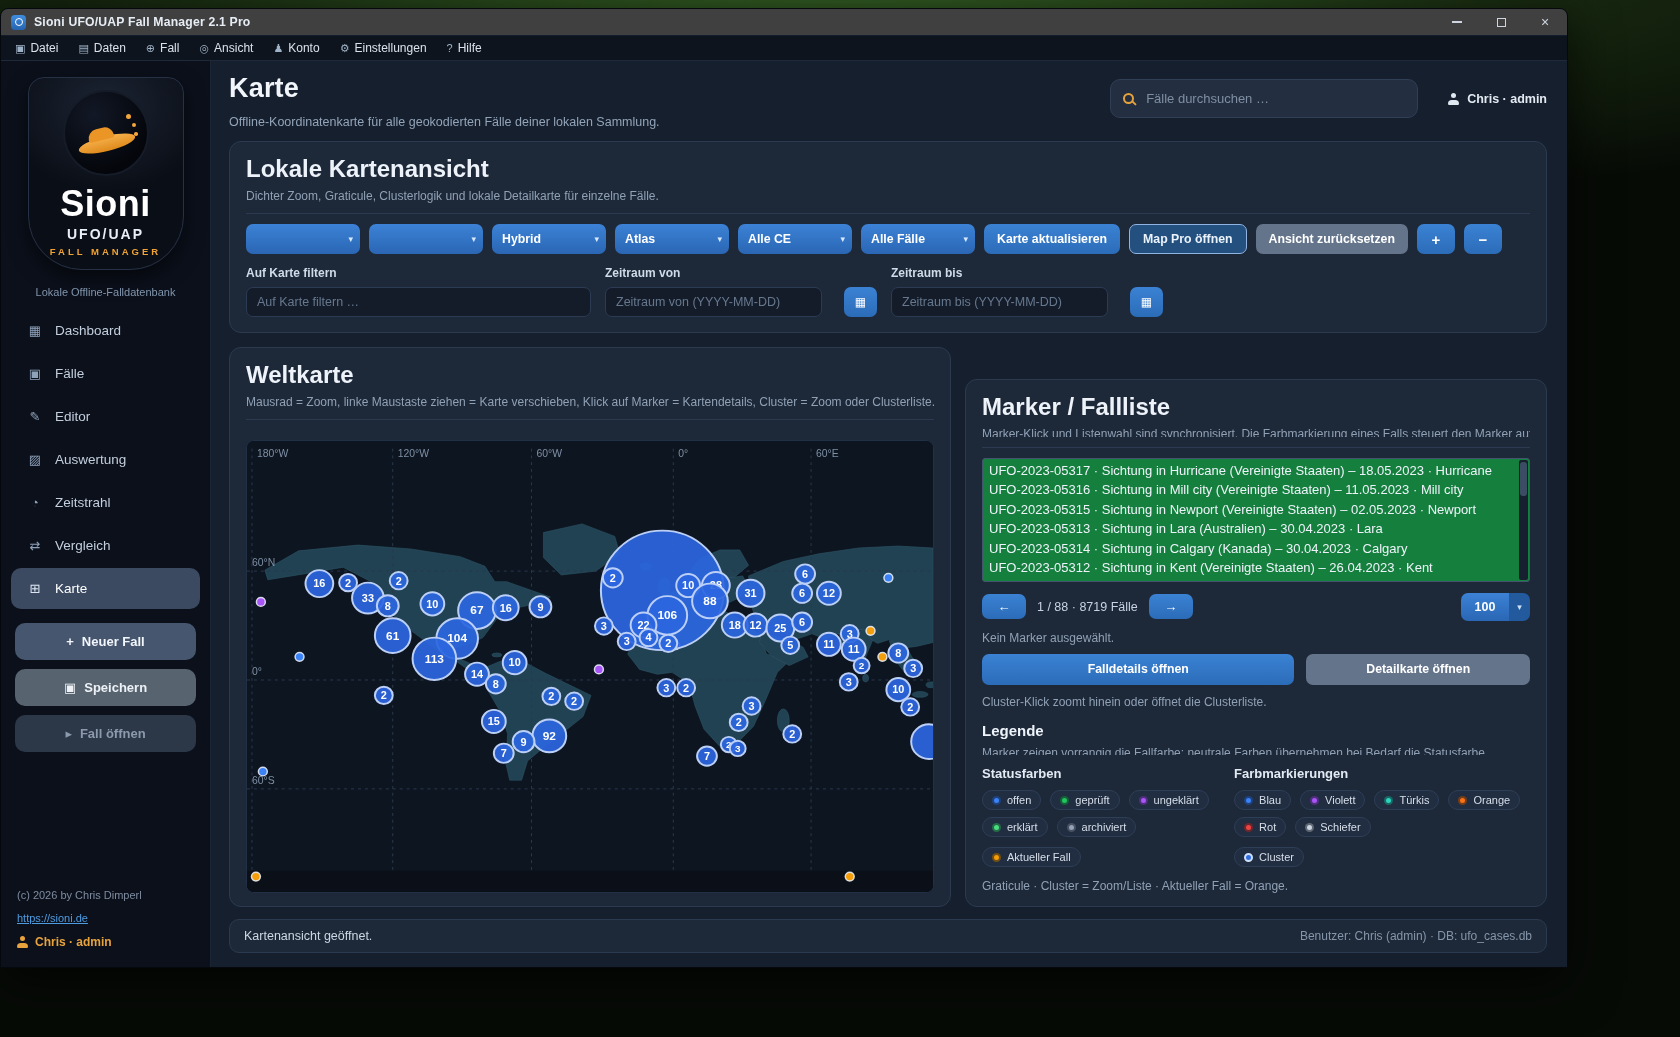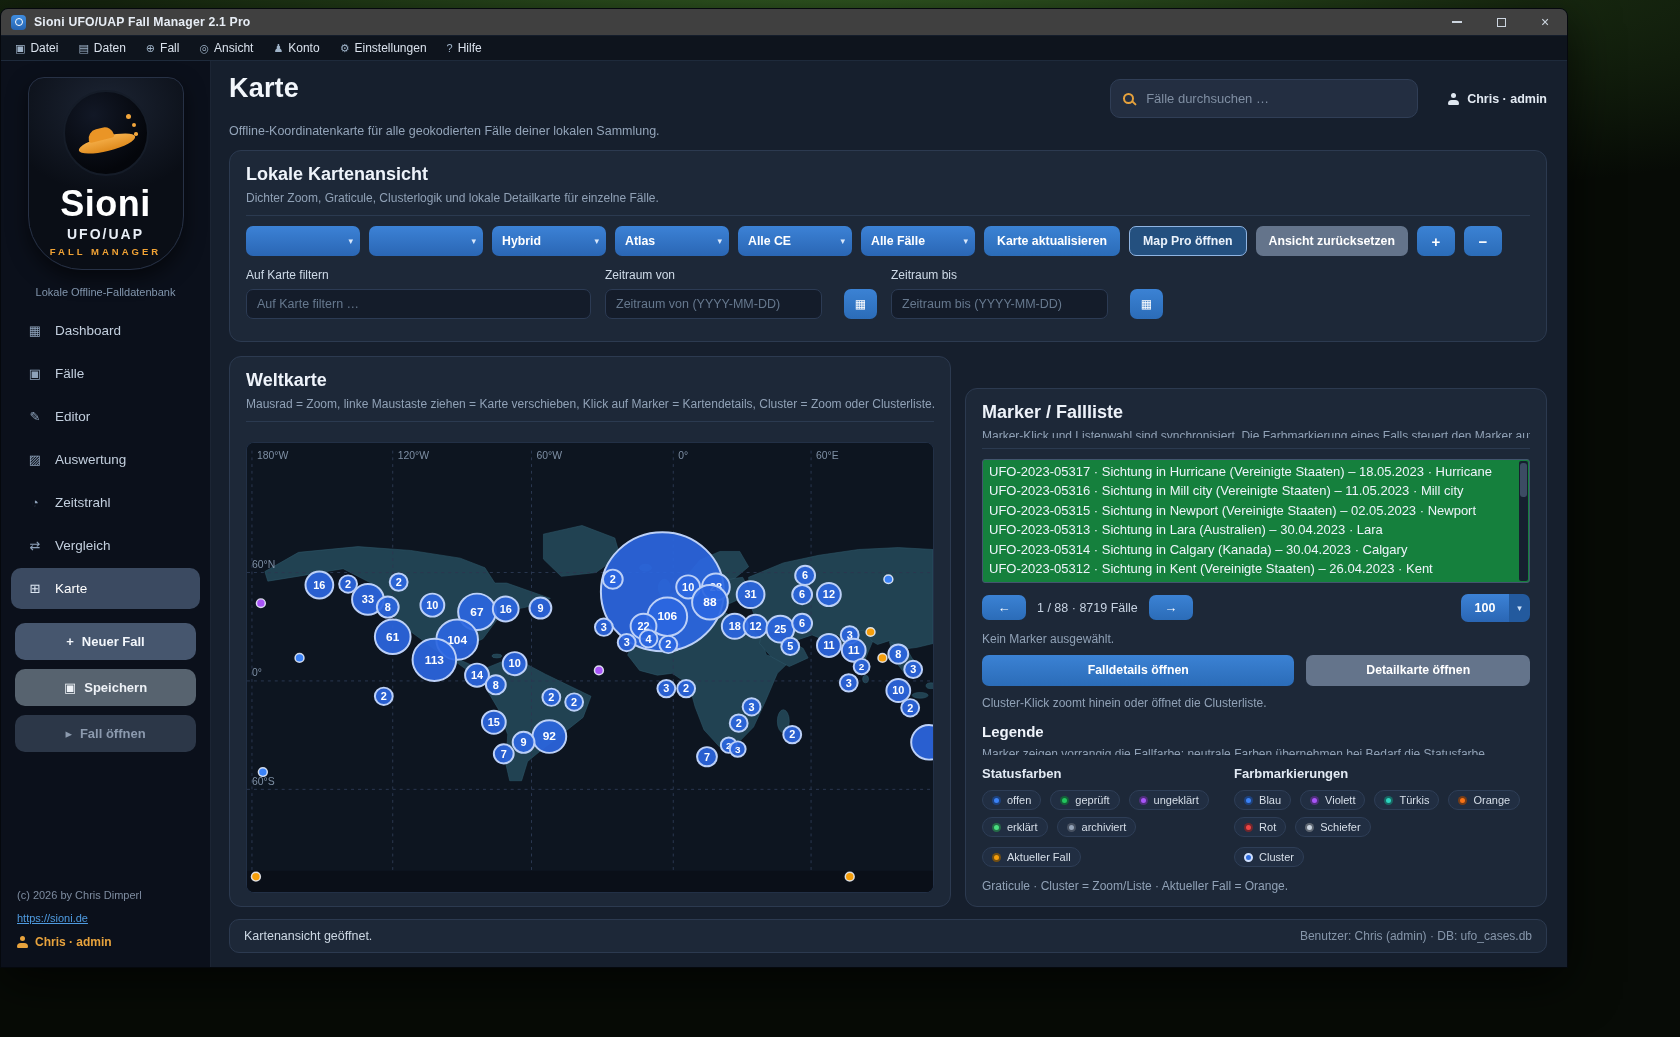--- a/index.html
+++ b/index.html
@@ -52,48 +52,48 @@
   .copyright{font-size:11px;color:#7e8ca0;}
   .side-link{font-size:11px;color:#4f9be0;text-decoration:underline;cursor:pointer;}
   .side-user{font-size:12px;font-weight:700;color:#e8a33d;display:flex;align-items:center;gap:7px;}
   .person{width:11px;height:12px;position:relative;display:inline-block;}
   .person::before{content:"";position:absolute;top:0;left:3px;width:5px;height:5px;border-radius:50%;background:currentColor;}
   .person::after{content:"";position:absolute;bottom:0;left:0;width:11px;height:5px;border-radius:6px 6px 2px 2px;background:currentColor;}
   
   .main{flex:1;background:#161f2d;padding:12px 20px 14px 18px;display:flex;flex-direction:column;min-width:0;}
   .main-header{display:flex;justify-content:space-between;align-items:flex-start;margin-bottom:12px;}
   .page-title{font-size:27px;font-weight:800;color:#f2f6fb;letter-spacing:.2px;}
-  .page-subtitle{font-size:12.5px;color:#93a4b9;margin-top:20px;text-align:right;}
+  .page-subtitle{font-size:12.5px;color:#93a4b9;margin-top:11px;text-align:right;}
   .header-right{display:flex;align-items:center;gap:30px;margin-top:6px;}
   .searchbox{width:308px;height:39px;background:#232e41;border:1px solid #303e56;border-radius:10px;display:flex;align-items:center;padding:0 12px;gap:10px;}
   .mag{width:11px;height:11px;border:2px solid #e5a13c;border-radius:50%;position:relative;flex:0 0 auto;}
   .mag::after{content:"";position:absolute;width:6px;height:2px;background:#e5a13c;transform:rotate(45deg);right:-5px;bottom:-2px;border-radius:1px;}
   .searchbox input{background:transparent;border:none;outline:none;color:#dfe8f2;font-size:13px;font-family:inherit;width:100%;}
   .searchbox input::placeholder{color:#7f8ea2;}
   .user-chip{display:flex;align-items:center;gap:8px;font-size:12.5px;color:#e2e9f2;font-weight:600;}
   .user-chip .person{color:#dfe7f0;}
   
   .panel{background:#1d2838;border:1px solid #2c3a50;border-radius:12px;overflow:hidden;}
   .panel-pad{padding:13px 16px;}
-  .panel-title{font-size:18px;font-weight:800;color:#eef3fa;}
+  .panel-title{font-size:24px;font-weight:800;color:#eef3fa;}
   .panel-sub{font-size:12px;color:#90a1b6;margin-top:6px;white-space:nowrap;overflow:hidden;}
   .divider{border-top:1px solid #2b3a50;margin:10px 0;}
   
   .panel.controls{height:192px;flex:0 0 auto;display:flex;flex-direction:column;}
   .controls-row{display:flex;gap:9px;height:30px;align-items:stretch;}
   .select{flex:0 0 114px;background:linear-gradient(#3c82d6,#2a66b4);border-radius:7px;color:#fff;font-size:12.3px;font-weight:600;display:flex;align-items:center;padding:0 22px 0 10px;position:relative;}
   .select .chev{position:absolute;right:7px;font-size:9px;color:#d9e8fb;}
   .btn{border:none;border-radius:7px;font-family:inherit;font-size:12.3px;font-weight:700;display:flex;align-items:center;justify-content:center;padding:0 13px;cursor:default;}
   .btn-blue{background:linear-gradient(#3b82d4,#2b6cb8);color:#fff;}
   .btn-pro{background:#24507f;border:1px solid #8fb4e2;color:#eaf2fb;}
   .btn-gray{background:#64748b;color:#fff;}
   .btn-sq{flex:0 0 38px;padding:0;font-size:15px;}
   .controls-fields{display:flex;gap:14px;margin-top:12px;}
   .field{display:flex;flex-direction:column;}
-  .field-label{font-size:12px;font-weight:400;color:#cfdbe8;margin-bottom:7px;}
+  .field-label{font-size:12px;font-weight:700;color:#cfdbe8;margin-bottom:7px;}
   .field input{height:30px;background:#141c2a;border:1px solid #2c3b54;border-radius:7px;color:#dfe8f2;font-size:12.5px;font-family:inherit;padding:0 10px;outline:none;}
   .field input::placeholder{color:#66788e;}
   .with-btn{display:flex;gap:22px;justify-content:space-between;}
   .btn-cal{flex:0 0 33px;height:30px;border-radius:7px;background:linear-gradient(#3b82d4,#2b6cb8);color:#fff;border:none;font-size:12px;display:flex;align-items:center;justify-content:center;}
   .f-filter{width:345px;} .f-filter input{width:100%;}
   .f-date{width:272px;} .f-date input{width:233px;}
   .f-status{flex:1;min-width:0;}
   .status-text{font-size:11.5px;color:#9aabc0;line-height:1.45;}
   
   .content-row{flex:1;display:flex;gap:14px;margin-top:14px;min-height:0;}

